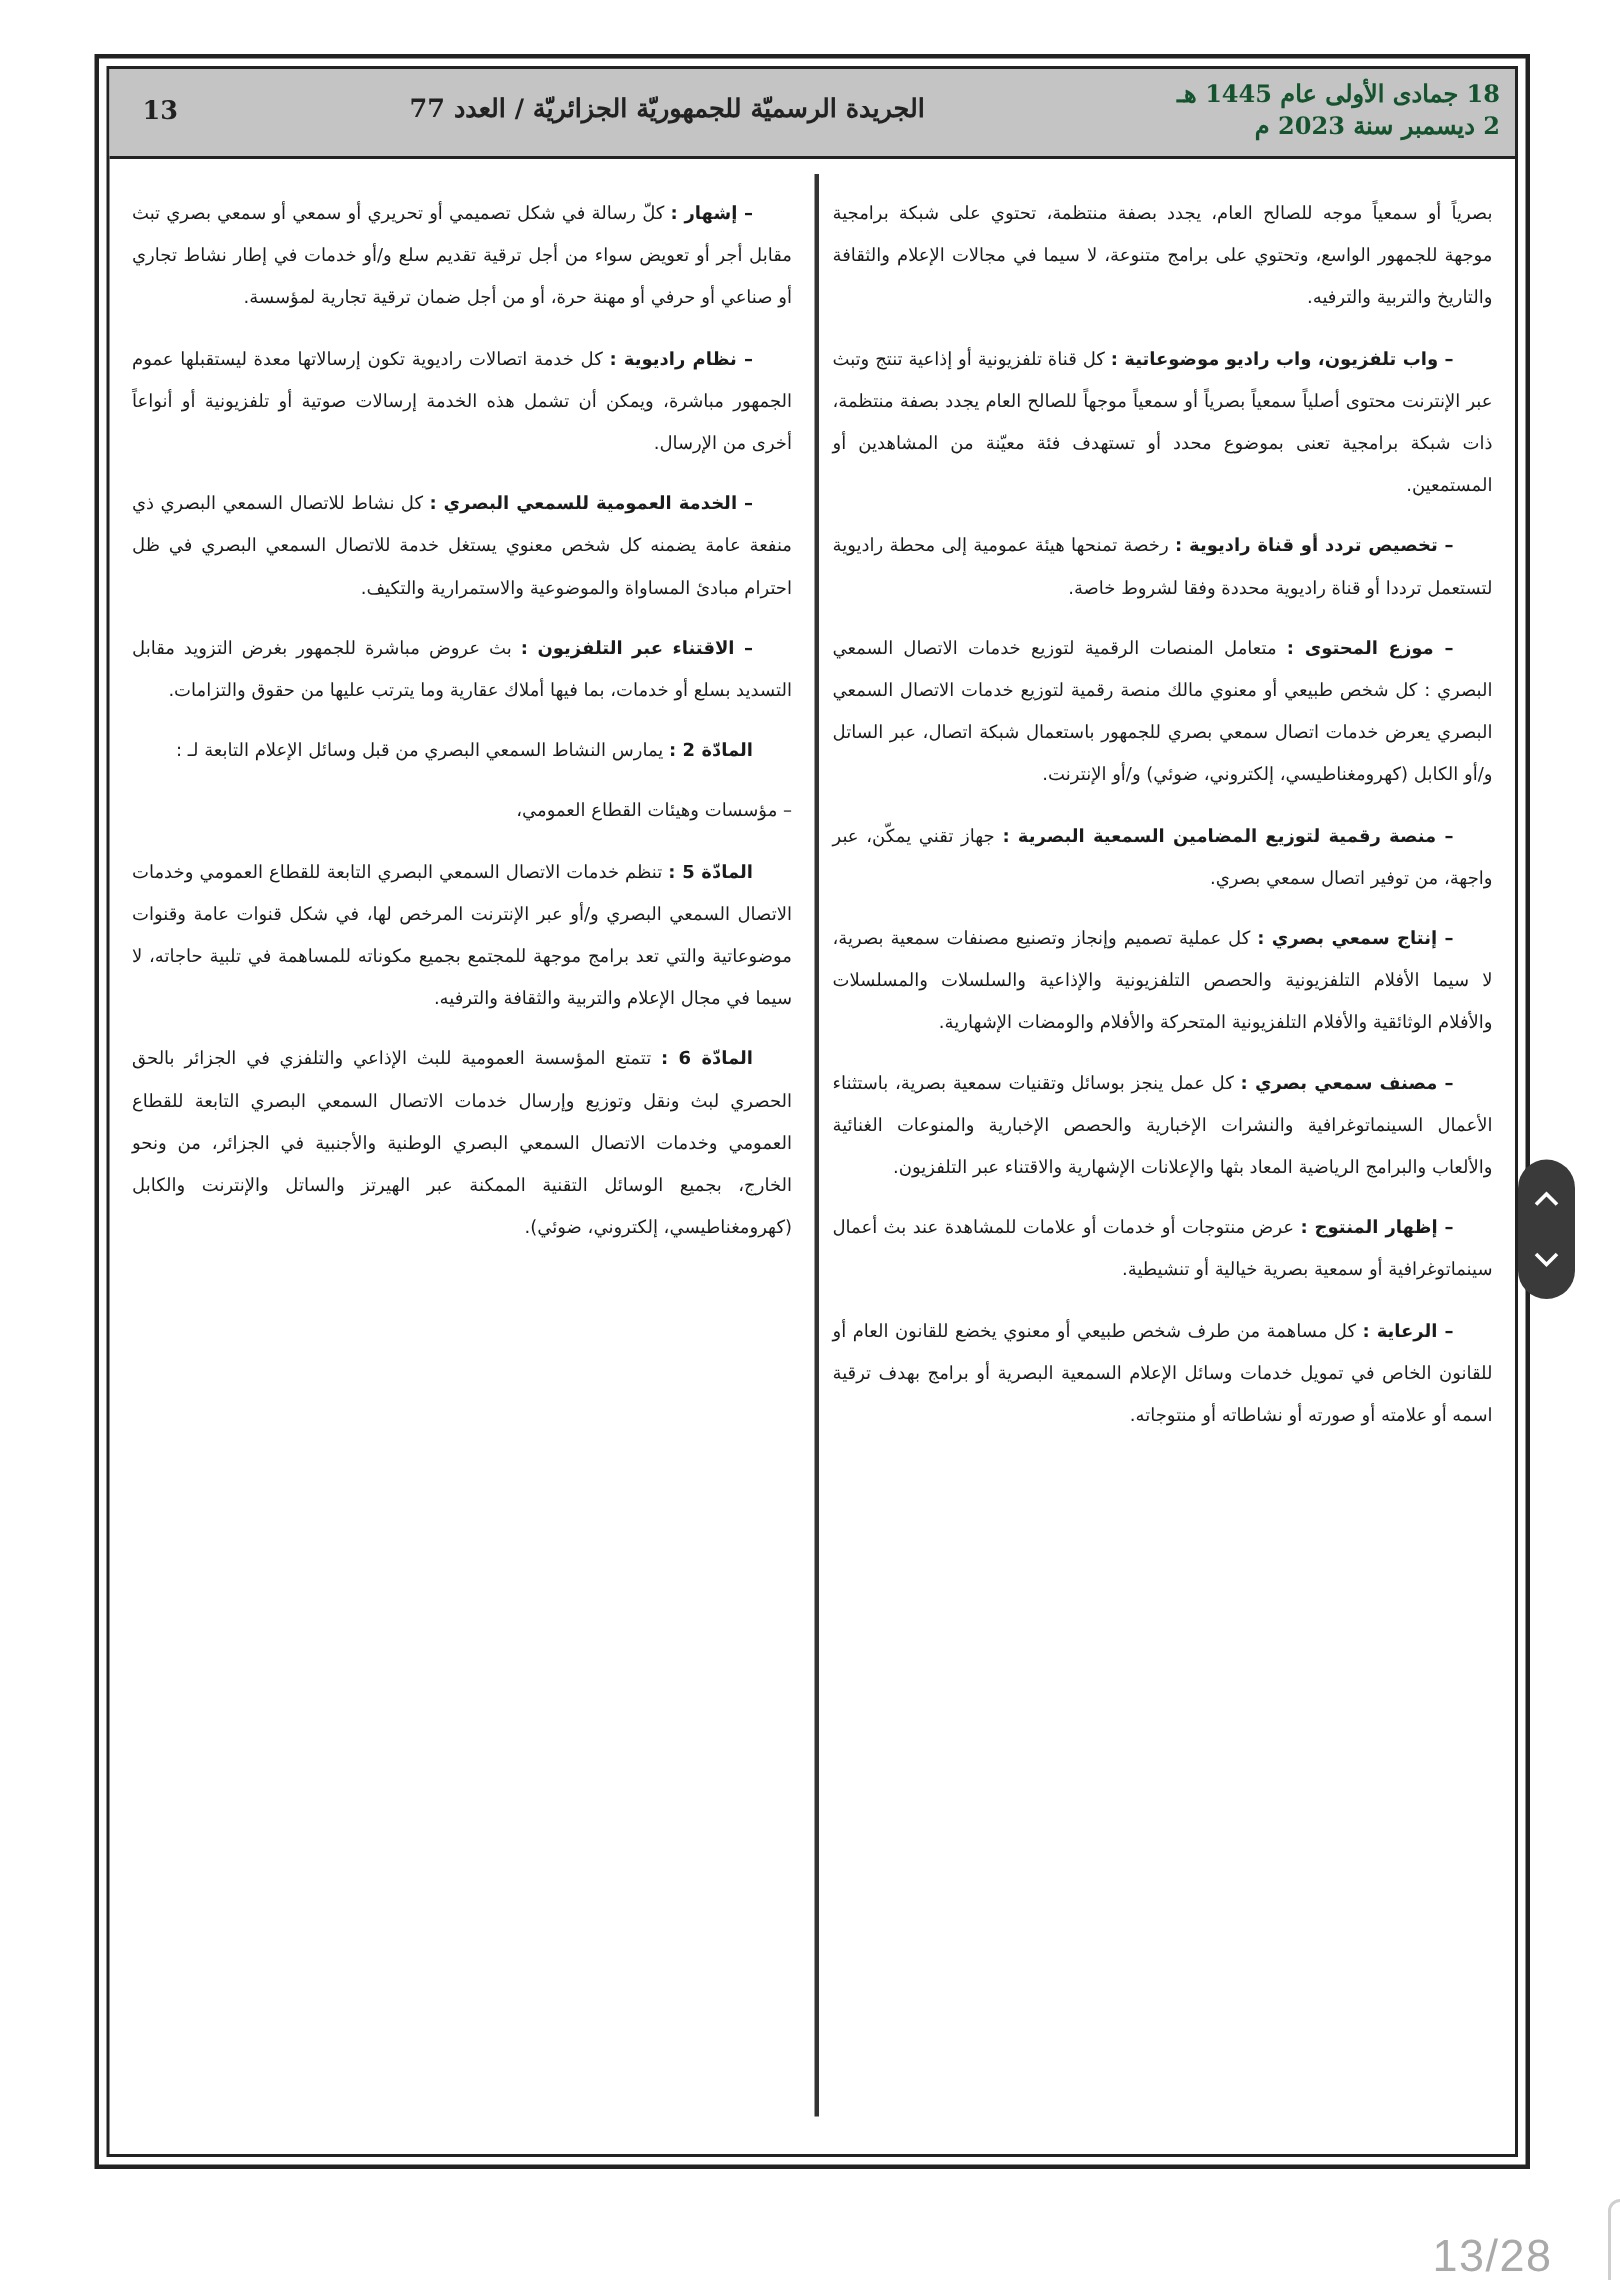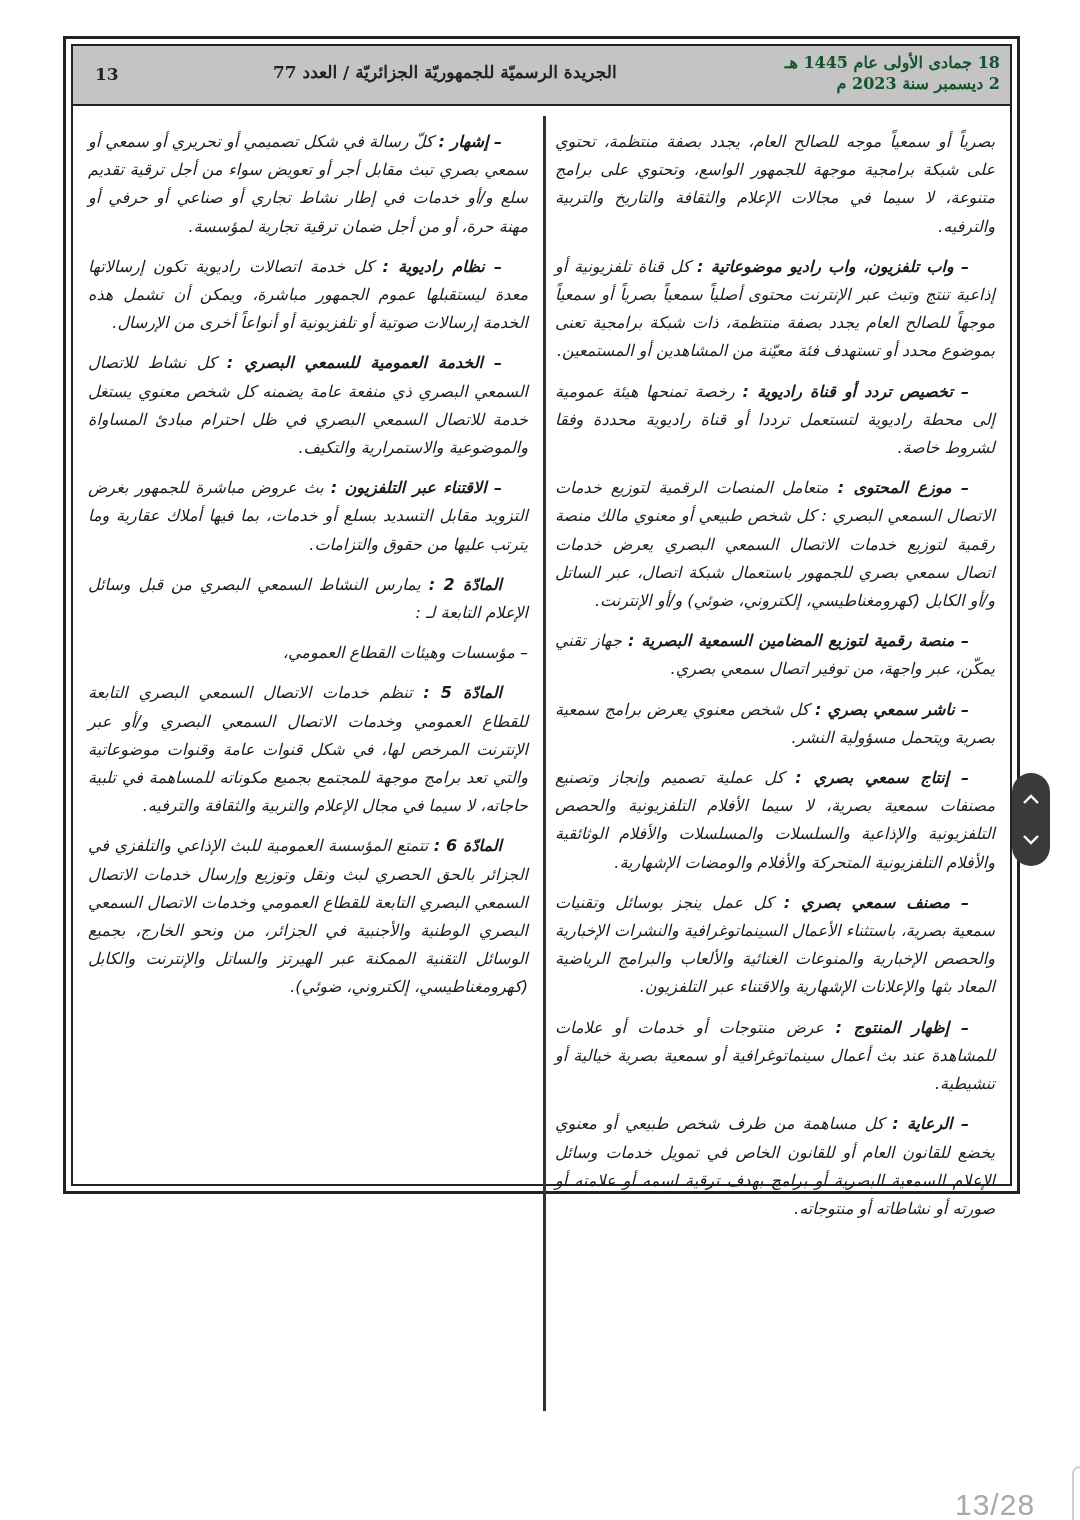--- a/index.html
+++ b/index.html
@@ -1,31 +1,31 @@
 <!DOCTYPE html>
 <html><head>
 <meta charset="utf-8">
 <style>
   html, body { margin:0; padding:0; }
   body { width:1080px; height:1520px; background:#ffffff; position:relative; overflow:hidden;
          font-family:"DejaVu Sans", sans-serif; color:#1b1b1b; }
-  .frame-outer { position:absolute; left:63px; top:36px; width:957px; height:1158px;
+  .frame-outer { position:absolute; left:63px; top:36px; width:957px; height:1410px;
                  border:3px solid #222; box-sizing:border-box; }
   .frame-inner { position:absolute; left:5px; top:5px; right:5px; bottom:5px;
                  border:2px solid #222; box-sizing:border-box; }
   .header { position:absolute; left:0; top:0; right:0; height:58px; background:#c4c4c4;
             border-bottom:2px solid #222; direction:ltr; }
   .hdr-page { position:absolute; left:22px; top:18px; font-family:"DejaVu Serif", serif;
               font-weight:bold; font-size:17px; color:#222; }
   .hdr-title { position:absolute; left:200px; top:16px; width:400px; text-align:left;
                font-family:"DejaVu Serif", serif; font-weight:bold; font-size:17px; direction:rtl; color:#222; }
   .hdr-date { position:absolute; right:10px; top:6px; text-align:right; direction:rtl;
               font-family:"DejaVu Serif", serif; font-weight:bold; font-size:16px; line-height:21px; color:#14532d; }
   .col { position:absolute; top:82px; width:440px; direction:rtl; text-align:justify;
-         font-size:16px; line-height:28.2px;font-style:italic; }
+         font-size:12px; line-height:28.2px; }
   .col-right { right:15px; }
   .col-left { left:15px; }
   .col-divider { position:absolute; left:470px; top:70px; width:3px; height:1295px; background:#333; }
   .para { margin:0 0 12px 0; text-indent:0; }
   .para .term { font-weight:bold; }
   .para.indent { text-indent:26px; }
   .scroll-ctrl { position:absolute; left:1012px; top:773px; width:38px; height:93px;
                  background:#3a3a3a; border-radius:19px; }
   .scroll-btn { position:absolute; left:0; width:38px; height:40px; display:flex;
                 align-items:center; justify-content:center; cursor:pointer; }
@@ -48,21 +48,20 @@
         <div>2 ديسمبر سنة 2023 م</div>
       </div>
     </div>
 
     <div class="col col-right" id="col-right">
         <p class="para"><span>بصرياً أو سمعياً موجه للصالح العام، يجدد بصفة منتظمة، تحتوي على شبكة برامجية موجهة للجمهور الواسع، وتحتوي على برامج متنوعة، لا سيما في مجالات الإعلام والثقافة والتاريخ والتربية والترفيه.</span></p>
         <p class="para indent"><span class="term">– واب تلفزيون، واب راديو موضوعاتية :</span><span> كل قناة تلفزيونية أو إذاعية تنتج وتبث عبر الإنترنت محتوى أصلياً سمعياً بصرياً أو سمعياً موجهاً للصالح العام يجدد بصفة منتظمة، ذات شبكة برامجية تعنى بموضوع محدد أو تستهدف فئة معيّنة من المشاهدين أو المستمعين.</span></p>
         <p class="para indent"><span class="term">– تخصيص تردد أو قناة راديوية :</span><span> رخصة تمنحها هيئة عمومية إلى محطة راديوية لتستعمل ترددا أو قناة راديوية محددة وفقا لشروط خاصة.</span></p>
         <p class="para indent"><span class="term">– موزع المحتوى :</span><span> متعامل المنصات الرقمية لتوزيع خدمات الاتصال السمعي البصري : كل شخص طبيعي أو معنوي مالك منصة رقمية لتوزيع خدمات الاتصال السمعي البصري يعرض خدمات اتصال سمعي بصري للجمهور باستعمال شبكة اتصال، عبر الساتل و/أو الكابل (كهرومغناطيسي، إلكتروني، ضوئي) و/أو الإنترنت.</span></p>
         <p class="para indent"><span class="term">– منصة رقمية لتوزيع المضامين السمعية البصرية :</span><span> جهاز تقني يمكّن، عبر واجهة، من توفير اتصال سمعي بصري.</span></p>
-        <p class="para indent"><span class="term">– ناشر سمعي بصري :</span><span> كل شخص معنوي يعرض برامج سمعية بصرية ويتحمل مسؤولية النشر.</span></p>
         <p class="para indent"><span class="term">– إنتاج سمعي بصري :</span><span> كل عملية تصميم وإنجاز وتصنيع مصنفات سمعية بصرية، لا سيما الأفلام التلفزيونية والحصص التلفزيونية والإذاعية والسلسلات والمسلسلات والأفلام الوثائقية والأفلام التلفزيونية المتحركة والأفلام والومضات الإشهارية.</span></p>
         <p class="para indent"><span class="term">– مصنف سمعي بصري :</span><span> كل عمل ينجز بوسائل وتقنيات سمعية بصرية، باستثناء الأعمال السينماتوغرافية والنشرات الإخبارية والحصص الإخبارية والمنوعات الغنائية والألعاب والبرامج الرياضية المعاد بثها والإعلانات الإشهارية والاقتناء عبر التلفزيون.</span></p>
         <p class="para indent"><span class="term">– إظهار المنتوج :</span><span> عرض منتوجات أو خدمات أو علامات للمشاهدة عند بث أعمال سينماتوغرافية أو سمعية بصرية خيالية أو تنشيطية.</span></p>
         <p class="para indent"><span class="term">– الرعاية :</span><span> كل مساهمة من طرف شخص طبيعي أو معنوي يخضع للقانون العام أو للقانون الخاص في تمويل خدمات وسائل الإعلام السمعية البصرية أو برامج بهدف ترقية اسمه أو علامته أو صورته أو نشاطاته أو منتوجاته.</span></p>
       </div>
     <div class="col-divider"></div>
     <div class="col col-left" id="col-left">
         <p class="para indent"><span class="term">– إشهار :</span><span> كلّ رسالة في شكل تصميمي أو تحريري أو سمعي أو سمعي بصري تبث مقابل أجر أو تعويض سواء من أجل ترقية تقديم سلع و/أو خدمات في إطار نشاط تجاري أو صناعي أو حرفي أو مهنة حرة، أو من أجل ضمان ترقية تجارية لمؤسسة.</span></p>
         <p class="para indent"><span class="term">– نظام راديوية :</span><span> كل خدمة اتصالات راديوية تكون إرسالاتها معدة ليستقبلها عموم الجمهور مباشرة، ويمكن أن تشمل هذه الخدمة إرسالات صوتية أو تلفزيونية أو أنواعاً أخرى من الإرسال.</span></p>
         <p class="para indent"><span class="term">– الخدمة العمومية للسمعي البصري :</span><span> كل نشاط للاتصال السمعي البصري ذي منفعة عامة يضمنه كل شخص معنوي يستغل خدمة للاتصال السمعي البصري في ظل احترام مبادئ المساواة والموضوعية والاستمرارية والتكيف.</span></p>

